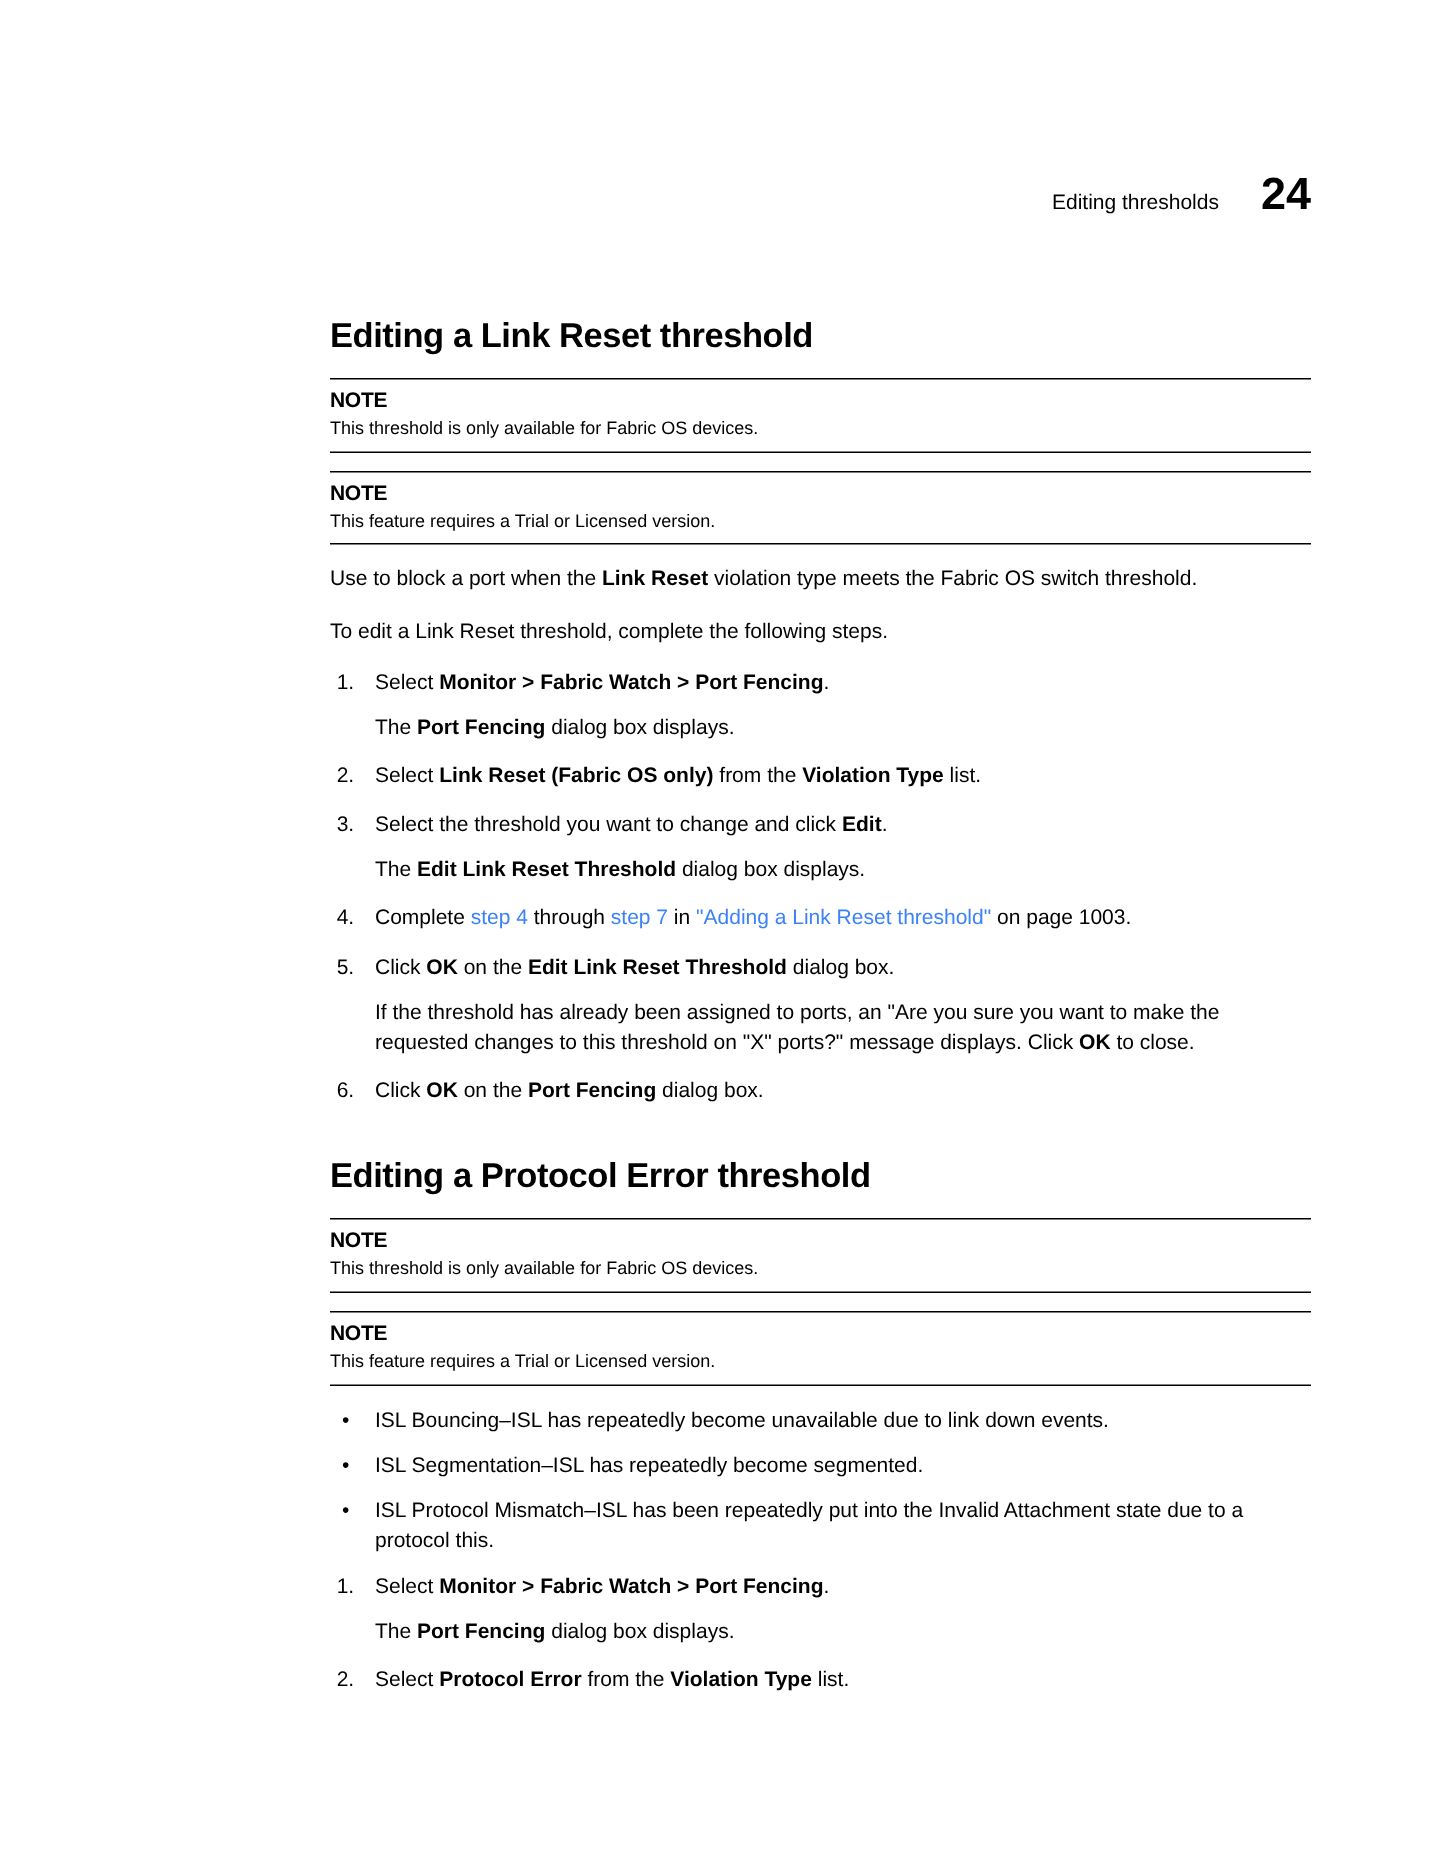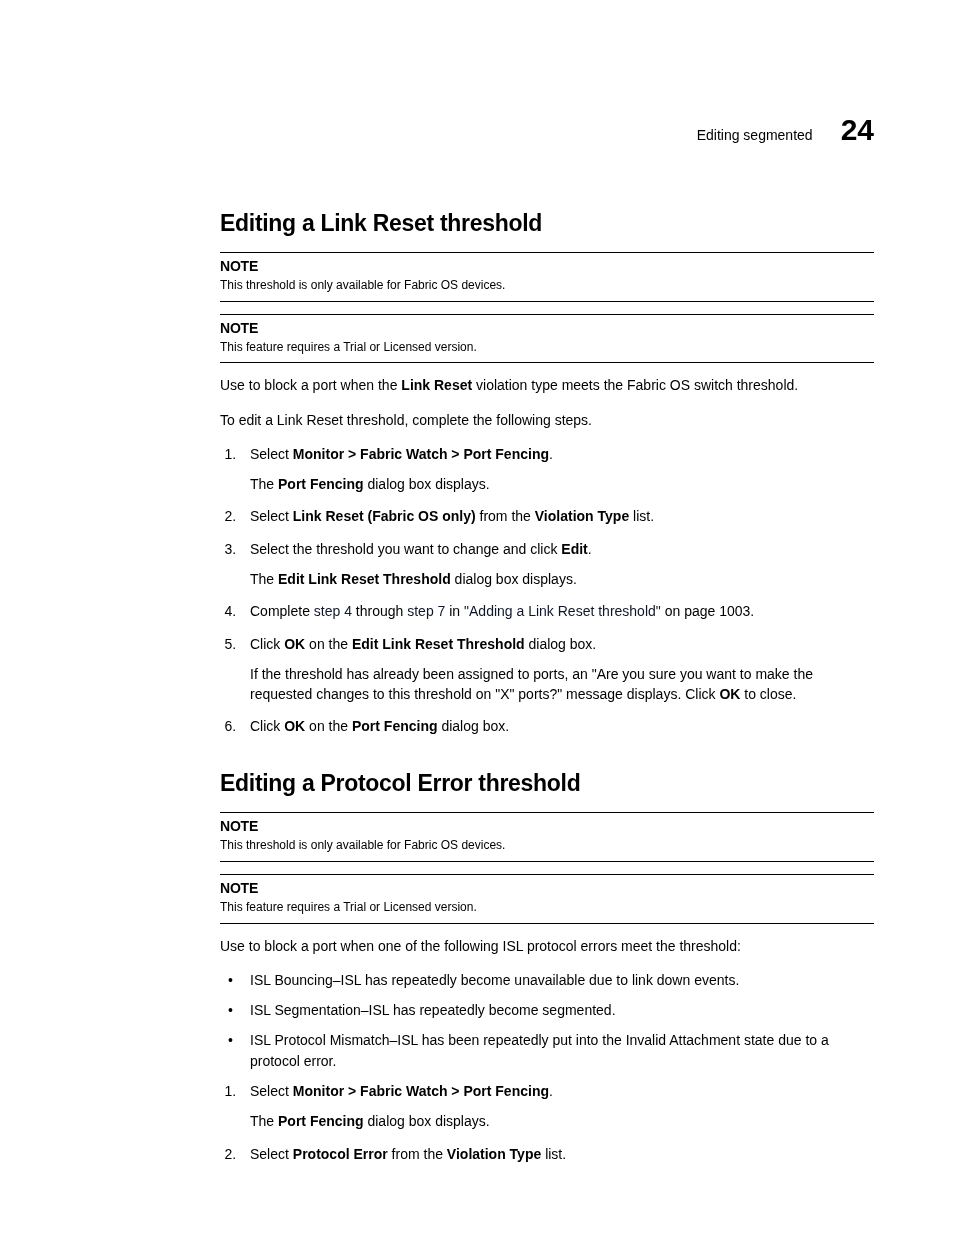--- a/index.html
+++ b/index.html
@@ -88,30 +88,30 @@
     margin-bottom: 10px;
   }
   ul.bullets > li::before {
     content: "•";
     position: absolute;
     left: 8px;
     top: 0;
     font-size: 14px;
   }
   .b { font-weight: bold; }
-  .link { color: #0f172a; }
+  .link { color: #3b82f6; }
   .section-block { margin-bottom: 30px; }
 </style>
 </head>
 <body>
 
 <div class="page">
 
   <div class="header">
-    <span class="header-text">Editing segmented</span>
+    <span class="header-text">Editing thresholds</span>
     <span class="header-num">24</span>
   </div>
 
   <div class="section-block">
     <h2 class="section">Editing a Link Reset threshold</h2>
 
     <div class="rule-top rule-bot">
       <div class="note-label">NOTE</div>
       <div class="note-body">This threshold is only available for Fabric OS devices.</div>
     </div>
@@ -164,26 +164,25 @@
     <div class="rule-top rule-bot">
       <div class="note-label">NOTE</div>
       <div class="note-body">This threshold is only available for Fabric OS devices.</div>
     </div>
 
     <div class="rule-top rule-bot">
       <div class="note-label">NOTE</div>
       <div class="note-body">This feature requires a Trial or Licensed version.</div>
     </div>
 
-    <p>Use to block a port when one of the following ISL protocol errors meet the threshold:</p>
 
     <ul class="bullets">
       <li>ISL Bouncing–ISL has repeatedly become unavailable due to link down events.</li>
       <li>ISL Segmentation–ISL has repeatedly become segmented.</li>
-      <li>ISL Protocol Mismatch–ISL has been repeatedly put into the Invalid Attachment state due to a protocol error.</li>
+      <li>ISL Protocol Mismatch–ISL has been repeatedly put into the Invalid Attachment state due to a protocol this.</li>
     </ul>
 
 
     <ol>
       <li>
         <span>Select </span><span class="b">Monitor &gt; Fabric Watch &gt; Port Fencing</span><span>.</span>
         <div class="substep">
           <span>The </span><span class="b">Port Fencing</span><span> dialog box displays.</span>
         </div>
       </li>

